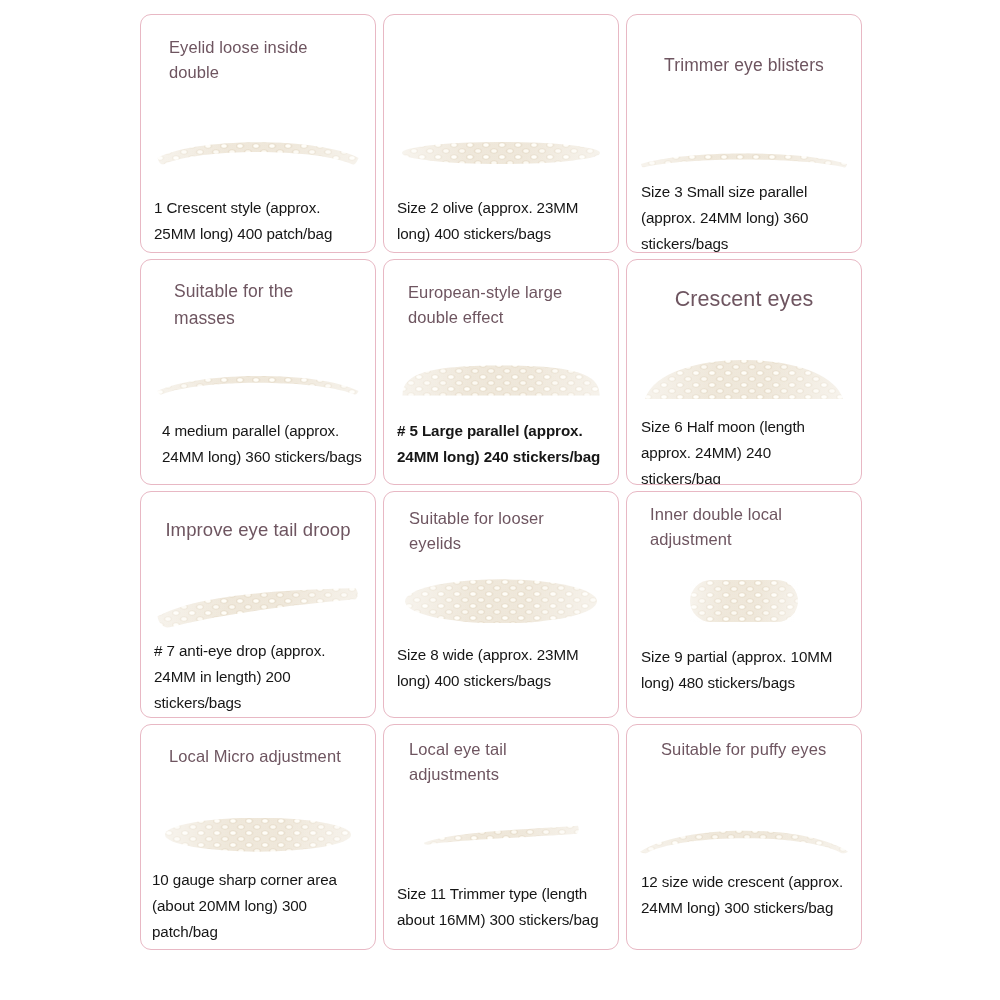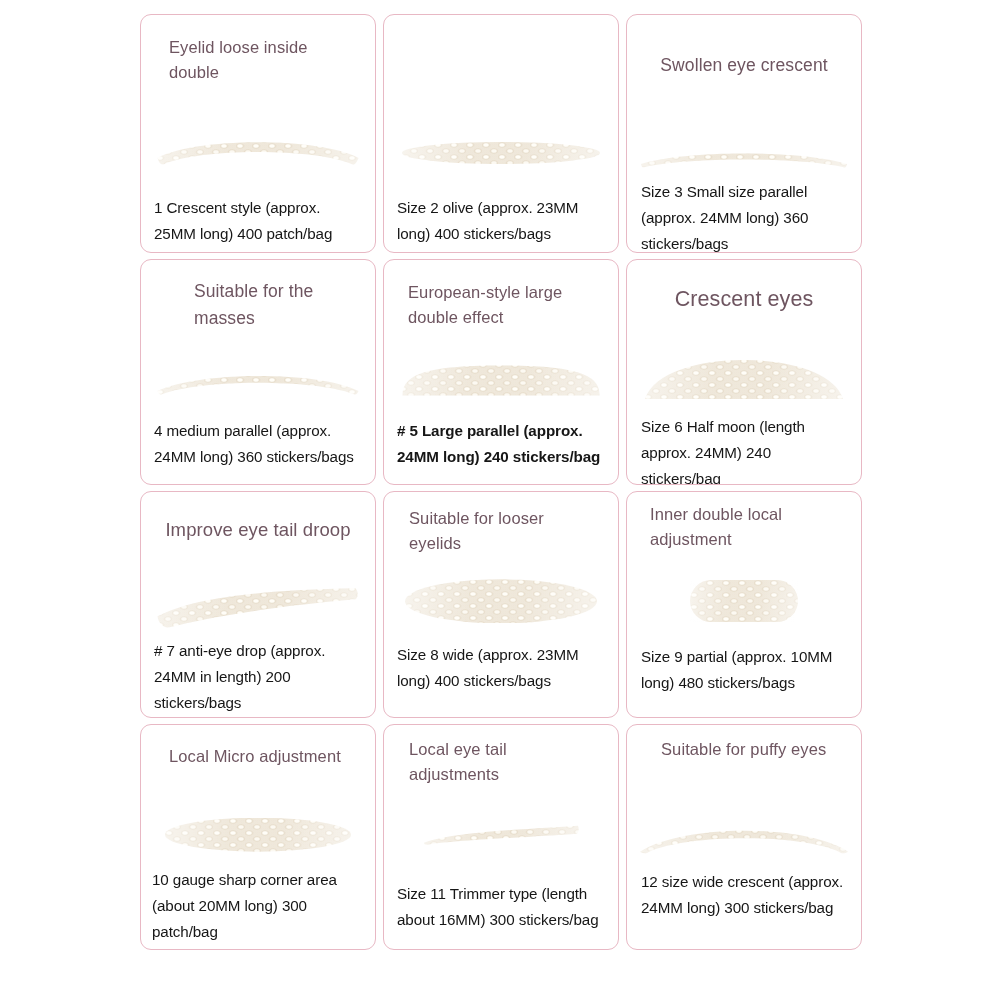--- a/index.html
+++ b/index.html
@@ -160,33 +160,33 @@
   </div>
 
   <div class="product-card">
     <div class="sticker-wrap" style="top:118px;height:40px;">
       <div class="sticker shape-olive"></div>
     </div>
     <div class="card-desc" style="top:180px;">Size 2 olive (approx. 23MM long) 400 stickers/bags</div>
   </div>
 
   <div class="product-card">
-    <div class="card-heading h-center" style="top:38px;font-size:17.5px;">Swollen eye crescent</div>
+    <div class="card-heading h-center" style="top:38px;font-size:17.5px;">Trimmer eye blisters</div>
     <div class="sticker-wrap" style="top:118px;height:44px;">
       <div class="sticker shape-slim-arc"></div>
     </div>
     <div class="card-desc" style="top:164px;left:14px;">Size 3 Small size parallel (approx. 24MM long) 360 stickers/bags</div>
   </div>
 
   <div class="product-card">
-    <div class="card-heading" style="left:33px;top:18px;font-size:17.5px;line-height:27px;margin-left:20px;">Suitable for the masses</div>
+    <div class="card-heading" style="left:33px;top:18px;font-size:17.5px;line-height:27px;">Suitable for the masses</div>
     <div class="sticker-wrap" style="top:98px;height:44px;">
       <div class="sticker shape-arc-med"></div>
     </div>
-    <div class="card-desc" style="top:158px;">4 medium parallel (approx. 24MM long) 360 stickers/bags</div>
+    <div class="card-desc" style="top:158px;margin-left:8px;">4 medium parallel (approx. 24MM long) 360 stickers/bags</div>
   </div>
 
   <div class="product-card">
     <div class="card-heading" style="left:24px;top:20px;">European-style large double effect</div>
     <div class="sticker-wrap" style="top:96px;height:46px;">
       <div class="sticker shape-large-parallel"></div>
     </div>
     <div class="card-desc" style="top:158px;font-weight:bold;"># 5 Large parallel (approx. 24MM long) 240 stickers/bag</div>
   </div>
 

